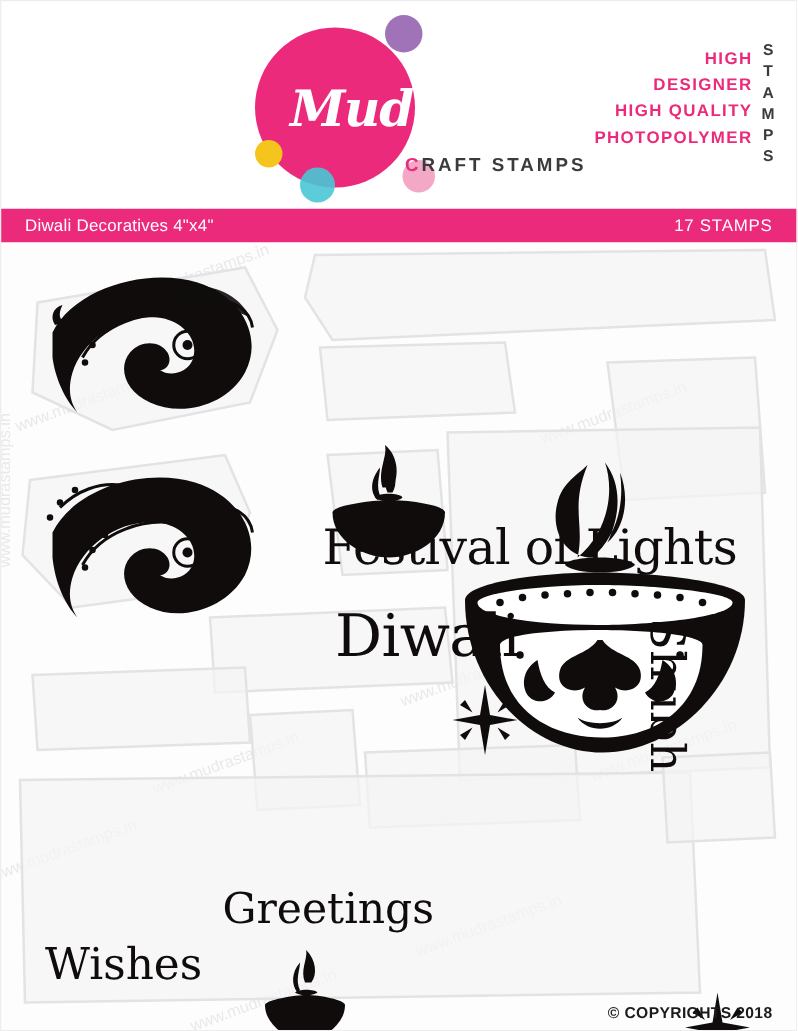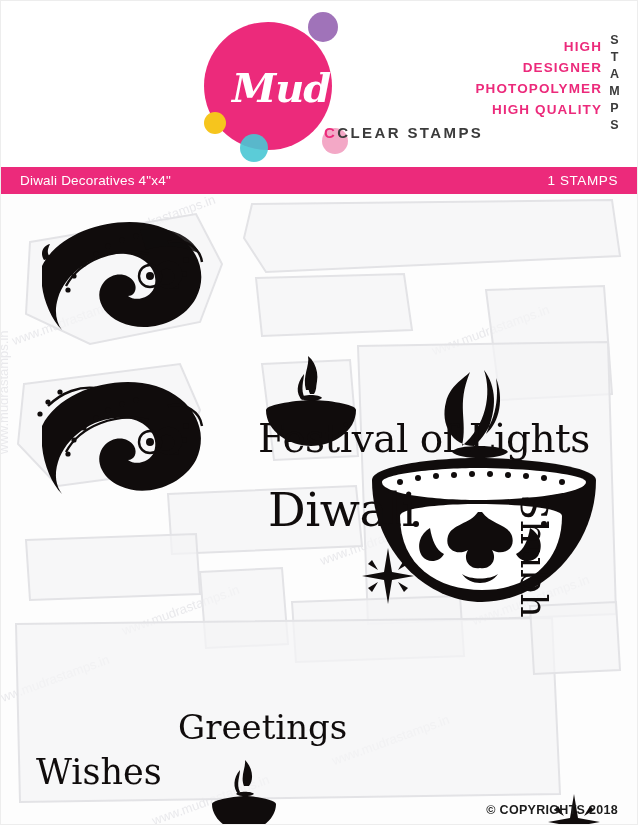--- a/index.html
+++ b/index.html
@@ -238,43 +238,43 @@
   <div class="header">
 
     <div class="logo-wrap">
       <div class="blob-purple"></div>
       <div class="blob-main"></div>
       <div class="blob-yellow"></div>
       <div class="blob-teal"></div>
       <div class="blob-pink-sm"></div>
       <div class="brand-name">Mudra</div>
       <div class="brand-sub">
-        <span class="c-red">C</span><span>CLEAR STAMPS</span>
+        <span class="c-red">C</span><span>RAFT STAMPS</span>
       </div>
     </div>
 
     <div class="claims">
       <div class="line">HIGH</div>
       <div class="line">DESIGNER</div>
+      <div class="line">HIGH QUALITY</div>
       <div class="line">PHOTOPOLYMER</div>
-      <div class="line">HIGH QUALITY</div>
     </div>
     <div class="stamps-vert">
       <div>S</div>
       <div>T</div>
       <div>A</div>
       <div>M</div>
       <div>P</div>
       <div>S</div>
     </div>
   </div>
 
   <div class="titlebar">
     <div class="left">Diwali Decoratives 4"x4"</div>
-    <div class="right">1 STAMPS</div>
+    <div class="right">17 STAMPS</div>
   </div>
 
   <div class="stamp-area">
 
     <div class="watermarks">
       <div class="wm" style="left:-4px;  top:260px;  transform:rotate(-90deg);">www.mudrastamps.in</div>
       <div class="wm" style="left:96px;  top:40px;   transform:rotate(-20deg);">www.mudrastamps.in</div>
       <div class="wm" style="left:318px; top:360px;  transform:rotate(-20deg);">www.mudrastamps.in</div>
       <div class="wm" style="left:120px; top:430px;  transform:rotate(-20deg);">www.mudrastamps.in</div>
       <div class="wm" style="left:430px; top:150px;  transform:rotate(-20deg);">www.mudrastamps.in</div>

